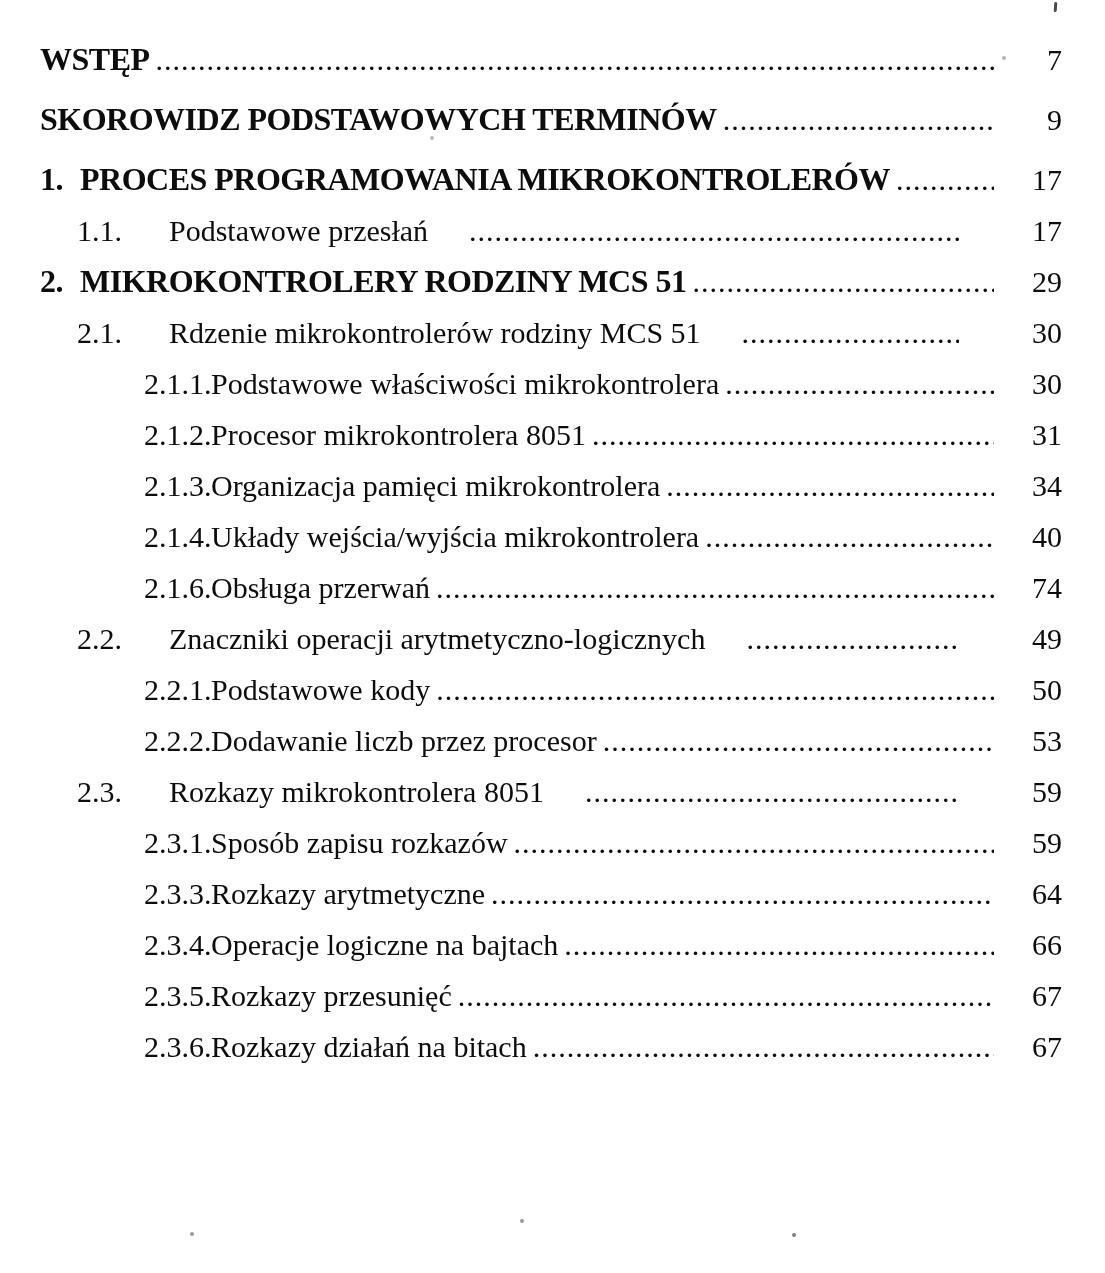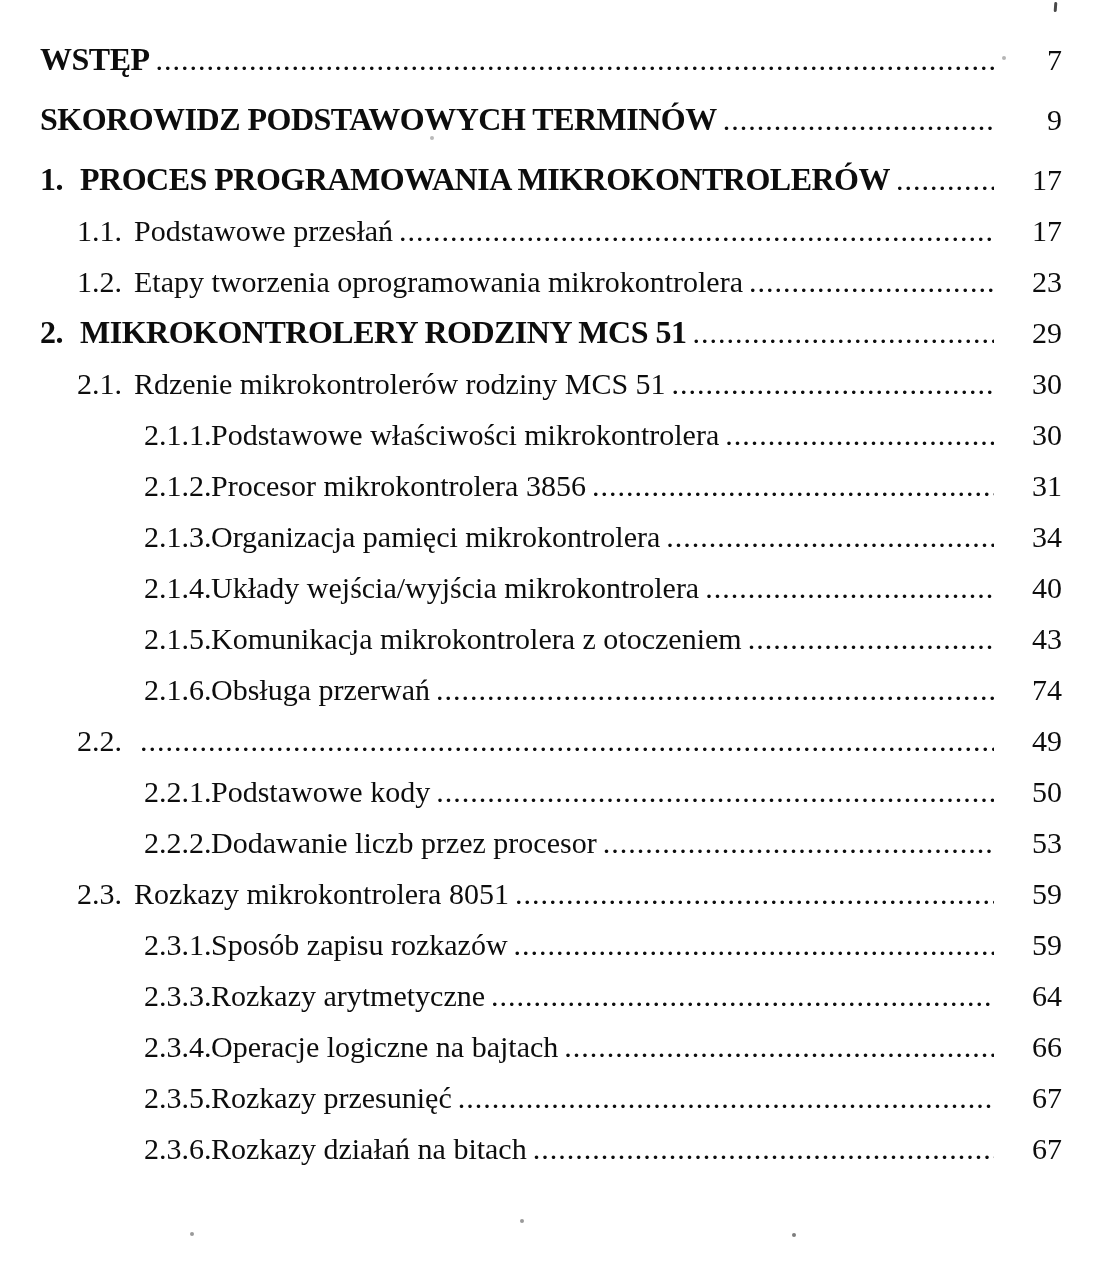--- a/index.html
+++ b/index.html
@@ -39,21 +39,21 @@
   .row.bold {
     font-weight: bold;
     font-size: 32px;
     letter-spacing: -0.5px;
   }
   .num {
     flex: none;
     text-align: left;
   }
   .lvl1 .num { width: 40px; }
-  .lvl2 { padding-left: 37px; }
+  .lvl2 { padding-left: 37px; gap: 35px; }
   .lvl2 .num { width: 57px; }
   .lvl3 { padding-left: 104px; }
   .lvl3 .num { width: 67px; }
 
   .title { flex: none; }
 
   .leader {
     flex: 1 1 auto;
     overflow: hidden;
     margin: 0 10px 0 6px;
@@ -119,76 +119,65 @@
       <span class="title">PROCES PROGRAMOWANIA MIKROKONTROLERÓW</span>
       <span class="leader"></span>
       <span class="pg">17</span>
     </li>
       <li class="row lvl2">
       <span class="num">1.1.</span>
       <span class="title">Podstawowe przesłań</span>
       <span class="leader"></span>
       <span class="pg">17</span>
     </li>
-      <li class="row lvl2">
-      <span class="num">1.2.</span>
-      <span class="title">Etapy tworzenia oprogramowania mikrokontrolera</span>
-      <span class="leader"></span>
-      <span class="pg">23</span>
-    </li>
       <li class="row lvl1 bold">
       <span class="num">2.</span>
       <span class="title">MIKROKONTROLERY RODZINY MCS 51</span>
       <span class="leader"></span>
       <span class="pg">29</span>
     </li>
       <li class="row lvl2">
       <span class="num">2.1.</span>
       <span class="title">Rdzenie mikrokontrolerów rodziny MCS 51</span>
       <span class="leader"></span>
       <span class="pg">30</span>
     </li>
       <li class="row lvl3">
       <span class="num">2.1.1.</span>
       <span class="title">Podstawowe właściwości mikrokontrolera</span>
       <span class="leader"></span>
       <span class="pg">30</span>
     </li>
       <li class="row lvl3">
       <span class="num">2.1.2.</span>
-      <span class="title">Procesor mikrokontrolera 3856</span>
+      <span class="title">Procesor mikrokontrolera 8051</span>
       <span class="leader"></span>
       <span class="pg">31</span>
     </li>
       <li class="row lvl3">
       <span class="num">2.1.3.</span>
       <span class="title">Organizacja pamięci mikrokontrolera</span>
       <span class="leader"></span>
       <span class="pg">34</span>
     </li>
       <li class="row lvl3">
       <span class="num">2.1.4.</span>
       <span class="title">Układy wejścia/wyjścia mikrokontrolera</span>
       <span class="leader"></span>
       <span class="pg">40</span>
     </li>
       <li class="row lvl3">
-      <span class="num">2.1.5.</span>
-      <span class="title">Komunikacja mikrokontrolera z otoczeniem</span>
-      <span class="leader"></span>
-      <span class="pg">43</span>
-    </li>
-      <li class="row lvl3">
       <span class="num">2.1.6.</span>
       <span class="title">Obsługa przerwań</span>
       <span class="leader"></span>
       <span class="pg">74</span>
     </li>
       <li class="row lvl2">
       <span class="num">2.2.</span>
+      <span class="title">Znaczniki operacji arytmetyczno-logicznych</span>
       <span class="leader"></span>
       <span class="pg">49</span>
     </li>
       <li class="row lvl3">
       <span class="num">2.2.1.</span>
       <span class="title">Podstawowe kody</span>
       <span class="leader"></span>
       <span class="pg">50</span>
     </li>
       <li class="row lvl3">

